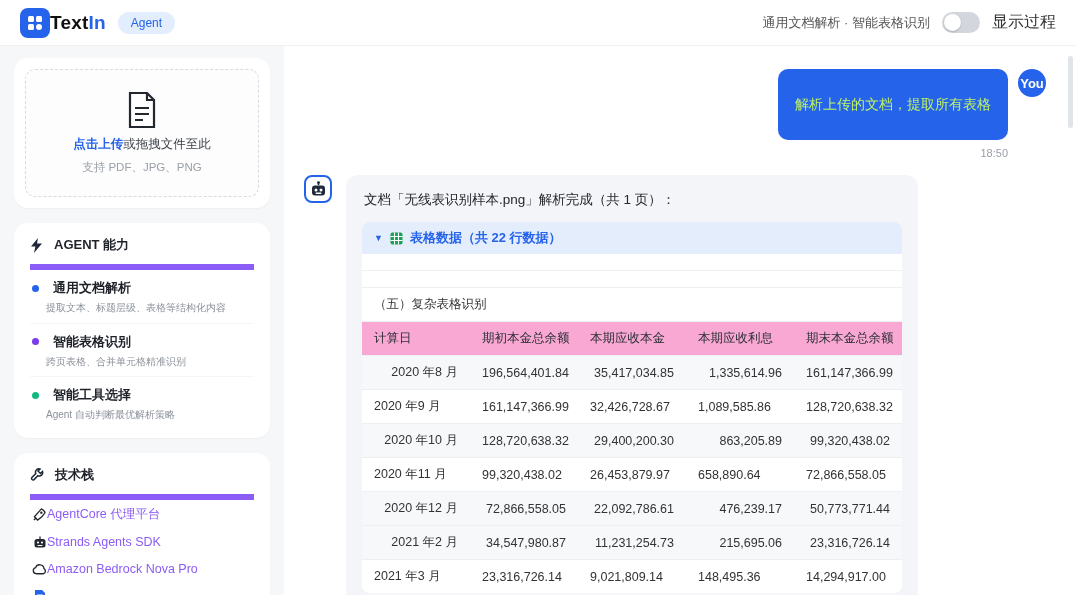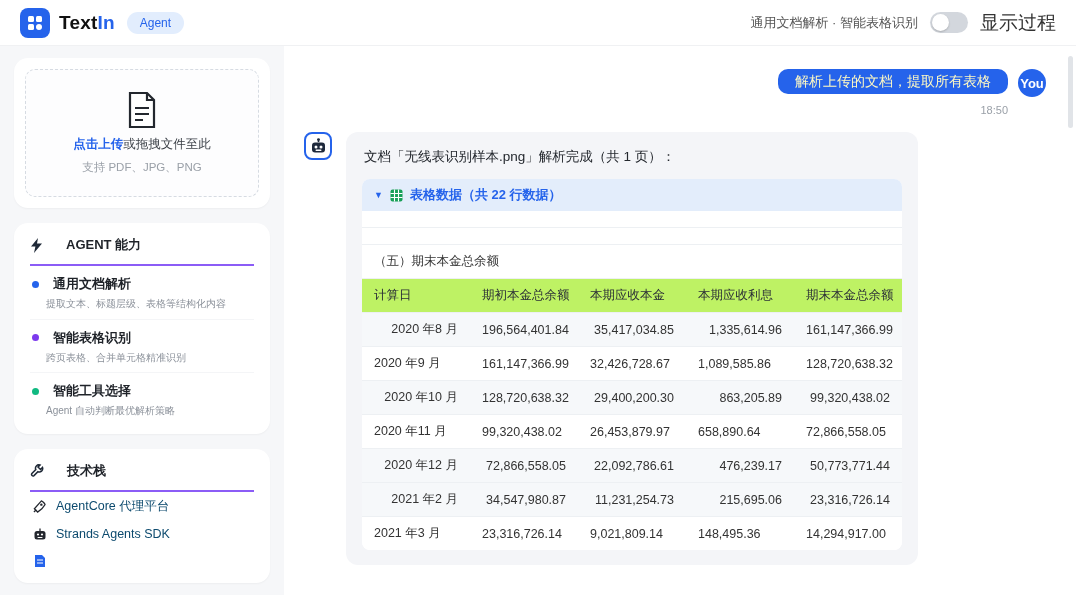--- a/index.html
+++ b/index.html
@@ -5,83 +5,83 @@
   * { margin:0; padding:0; box-sizing:border-box; }
   html,body { width:1076px; height:595px; overflow:hidden; background:#fff;
     font-family:"Liberation Sans","DejaVu Sans",sans-serif; }
   .app { width:1076px; height:595px; display:flex; flex-direction:column; background:#fff; }
 
   
   .topbar { height:46px; flex:0 0 46px; display:flex; align-items:center; padding:0 20px;
     background:#fff; border-bottom:1px solid #f0f1f3; }
   .logo { width:30px; height:30px; border-radius:8px; background:#2563eb; display:flex;
     align-items:center; justify-content:center; cursor:pointer; }
-  .brand { font-size:19px; font-weight:bold; color:#111; margin-left:9px; letter-spacing:.2px; }
+  .brand { font-size:19px; font-weight:bold; color:#111; letter-spacing:.2px; }
   .brand .accent { color:#2563eb; }
   .agent-badge { background:#e2edfd; color:#2563eb; font-size:12px; padding:4px 13px;
     border-radius:999px; margin-left:12px; }
   .topbar-right { margin-left:auto; display:flex; align-items:center; gap:12px; }
   .mode-label { font-size:13px; color:#555; }
   .toggle { width:38px; height:21px; border-radius:999px; background:#d3d7dd; position:relative; cursor:pointer; }
   .toggle .knob { width:17px; height:17px; border-radius:50%; background:#fff; position:absolute;
     top:2px; left:2px; box-shadow:0 1px 2px rgba(0,0,0,.2); }
-  .toggle-label { font-size:19px; color:#333; }
+  .toggle-label { font-size:16px; color:#333; }
 
   
   .body { flex:1; display:flex; min-height:0; }
   .sidebar { width:284px; flex:0 0 284px; background:#f6f7f9; padding:12px 14px; overflow:hidden;
     display:flex; flex-direction:column; gap:15px; }
   .chat { flex:1; background:#fff; padding:12px 30px 0 20px; position:relative; overflow:hidden; }
 
   
   .upload-card { background:#fff; border-radius:14px; padding:11px; box-shadow:0 1px 2px rgba(0,0,0,.04); }
   .upload-inner { border:1.5px dashed #d6dbe2; border-radius:10px; height:128px; display:flex;
     flex-direction:column; align-items:center; justify-content:center; gap:7px; cursor:pointer;
     background:#fdfdfe; text-align:center; }
   .upload-text { font-size:12.5px; color:#3a3f46; }
   .upload-text .link { color:#2563eb; font-weight:bold; }
   .upload-sub { font-size:11.5px; color:#9aa0a8; }
 
   .panel { background:#fff; border-radius:14px; padding:13px 16px 8px; box-shadow:0 1px 2px rgba(0,0,0,.04); }
-  .panel-header { display:flex; align-items:center; gap:23px; font-size:13px; font-weight:bold;
-    color:#1f2329; padding-bottom:10px; border-bottom:2px solid #8b5cf6; }
+  .panel-header { display:flex; align-items:center; gap:11px; font-size:13px; font-weight:bold;
+    color:#1f2329; padding-bottom:10px; border-bottom:6px solid #8b5cf6; }
   .cap-item { padding:9px 2px 8px; border-bottom:1px solid #f4f5f7; }
   .cap-item:last-child { border-bottom:none; }
   .cap-title-row { display:flex; align-items:center; gap:14px; }
   .dot { width:7px; height:7px; border-radius:50%; flex:0 0 7px; }
   .cap-title { font-size:13px; font-weight:bold; color:#1f2329; }
   .cap-desc { font-size:10px; color:#8b919a; margin:4px 0 0 14px; line-height:1.35; white-space:nowrap; }
 
-  .tech-item { display:flex; align-items:center; gap:9px; padding:6px 2px; font-size:12.5px; color:#0c4a6e; }
+  .tech-item { display:flex; align-items:center; padding:6px 2px; font-size:12.5px; color:#8b5cf6; }
   .tech-item .ticon { width:15px; height:15px; flex:0 0 15px; display:flex; align-items:center; justify-content:center; }
 
   
   .user-row { display:flex; justify-content:flex-end; align-items:flex-start; gap:10px; margin-top:11px; }
-  .user-bubble { background:#2563eb; color:#fef9c3; font-size:14px; padding:5px 17px; border-radius:10px;
+  .user-bubble { background:#2563eb; color:#bef264; font-size:14px; padding:28px 17px; border-radius:10px;
     max-width:60%; line-height:1.1; }
   .user-avatar { width:28px; height:28px; border-radius:50%; background:#2563eb; color:#fff;
     font-size:13px; font-weight:bold; display:flex; align-items:center; justify-content:center; flex:0 0 28px; }
   .timestamp { text-align:right; padding-right:38px; color:#9aa0a8; font-size:11px; margin-top:7px; }
 
   .bot-row { display:flex; align-items:flex-start; gap:14px; margin-top:16px; }
   .bot-avatar { width:28px; height:28px; border-radius:8px; border:2px solid #2563eb; background:#fff;
     display:flex; align-items:center; justify-content:center; flex:0 0 28px; }
   .bot-card { background:#f4f5f8; border-radius:12px; padding:15px 16px; width:572px; }
   .bot-title { font-size:13.5px; color:#24282e; margin:1px 0 13px 2px; }
 
   .table-section { border-radius:8px; overflow:hidden; background:#fff; }
   .section-bar { background:#e3edfb; color:#2563eb; font-size:13px; font-weight:bold;
     padding:7px 12px; display:flex; align-items:center; gap:7px; cursor:pointer; }
   .caret { font-size:9px; line-height:1; }
 
   .tbl { width:100%; border-collapse:collapse; font-size:12.5px; color:#333; background:#fff; table-layout:fixed; }
   .tbl td, .tbl th { padding:8px 12px; text-align:left; border-top:1px solid #edf0f3;
     overflow:hidden; white-space:nowrap; }
   .tbl tr:first-child td { border-top:none; }
-  .tbl th { font-weight:500; background:#bef264; color:#2b2f36; }
+  .tbl th { font-weight:500; background:#f9a8d4; color:#2b2f36; }
   .tbl .c0 { width:104px; } .tbl .c1 { width:128px; } .tbl .c2 { width:112px; } .tbl .c3 { width:112px; }
   .tbl td.empty { height:15px; }
   .tbl tr.alt td { background:#f6f8fa;text-align:right; }
 
   .scrollbar { position:absolute; right:3px; top:10px; width:5px; height:72px; border-radius:3px; background:#e1e4e8; }
 </style>
 </head>
 <body>
 
 <div class="app">
@@ -181,20 +181,28 @@
                   <rect x="1.5" y="3" width="11" height="8.5" rx="2.5" fill="#23272e"></rect>
                   <circle cx="5" cy="6.5" r="1.1" fill="#fff"></circle>
                   <circle cx="9" cy="6.5" r="1.1" fill="#fff"></circle>
                   <rect x="4.5" y="9" width="5" height="1.1" rx="0.5" fill="#fff"></rect>
                 </svg>
               </span>
               <span class="tech-label">Strands Agents SDK</span>
             </div>
             <div class="tech-item">
               <span class="ticon">
+                <svg width="15" height="11" viewBox="0 0 16 11">
+                  <path d="M4.5 10 a3.3 3.3 0 0 1-.6-6.5 A4.6 4.6 0 0 1 12.8 4.6 A3 3 0 0 1 12.3 10 Z" fill="none" stroke="#23272e" stroke-width="1.4"></path>
+                </svg>
+              </span>
+              <span class="tech-label">Amazon Bedrock Nova Pro</span>
+            </div>
+            <div class="tech-item">
+              <span class="ticon">
                 <svg width="12" height="14" viewBox="0 0 12 14">
                   <path d="M1 1 h7 l3 3 v9 H1 Z" fill="#2563eb"></path>
                   <line x1="3" y1="6" x2="9" y2="6" stroke="#fff" stroke-width="1"></line>
                   <line x1="3" y1="9" x2="9" y2="9" stroke="#fff" stroke-width="1"></line>
                 </svg>
               </span>
               <span class="tech-label"></span>
             </div>
           </div>
       </div>
@@ -240,21 +248,21 @@
 
             <table class="tbl">
               <tbody>
                   <tr>
                     <td class="empty" colspan="5"></td>
                   </tr>
                   <tr>
                     <td class="empty" colspan="5"></td>
                   </tr>
                   <tr>
-                    <td colspan="5">（五）期末本金总余额</td>
+                    <td colspan="5">（五）复杂表格识别</td>
                   </tr>
                   <tr>
                     <th class="c0">计算日</th>
                     <th class="c1">期初本金总余额</th>
                     <th class="c2">本期应收本金</th>
                     <th class="c3">本期应收利息</th>
                     <th class="c4">期末本金总余额</th>
                   </tr>
                   <tr class="alt">
                     <td class="c0">2020 年8 月</td>

